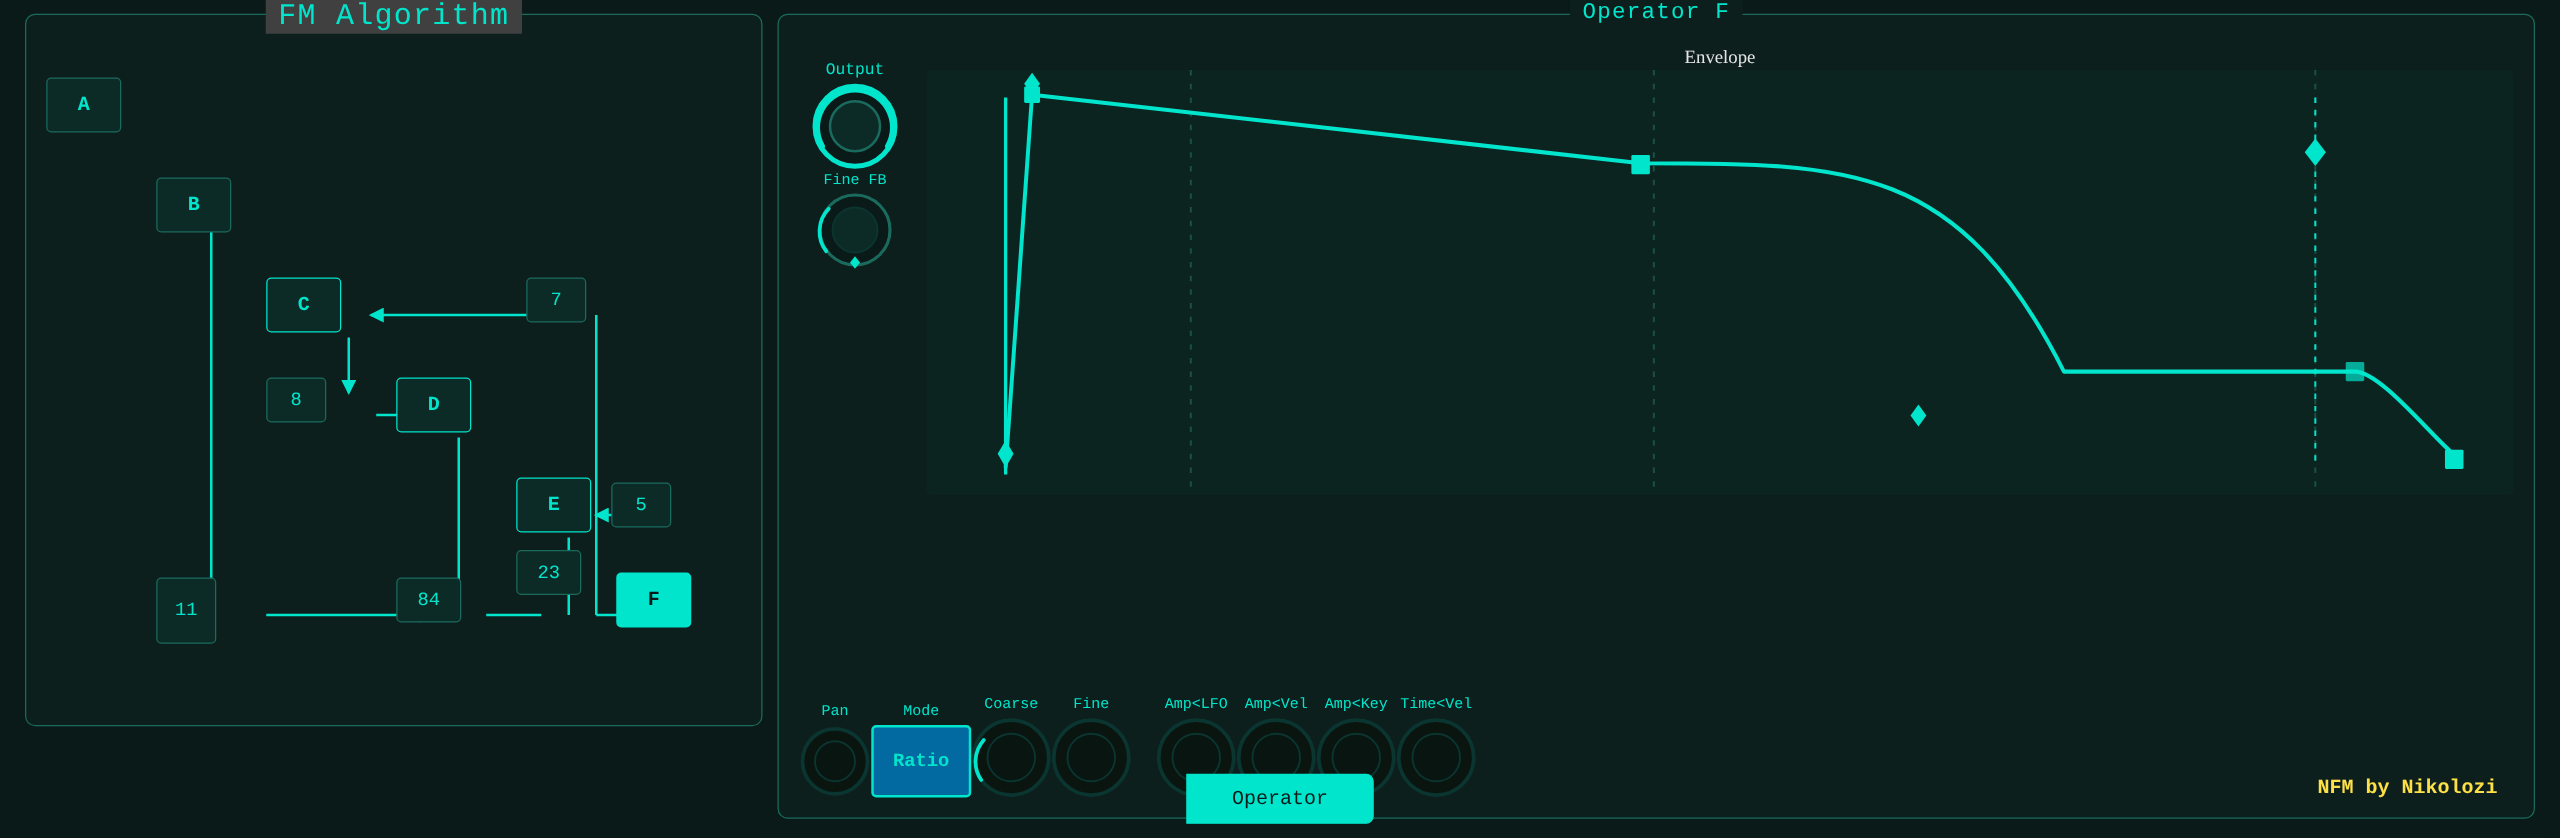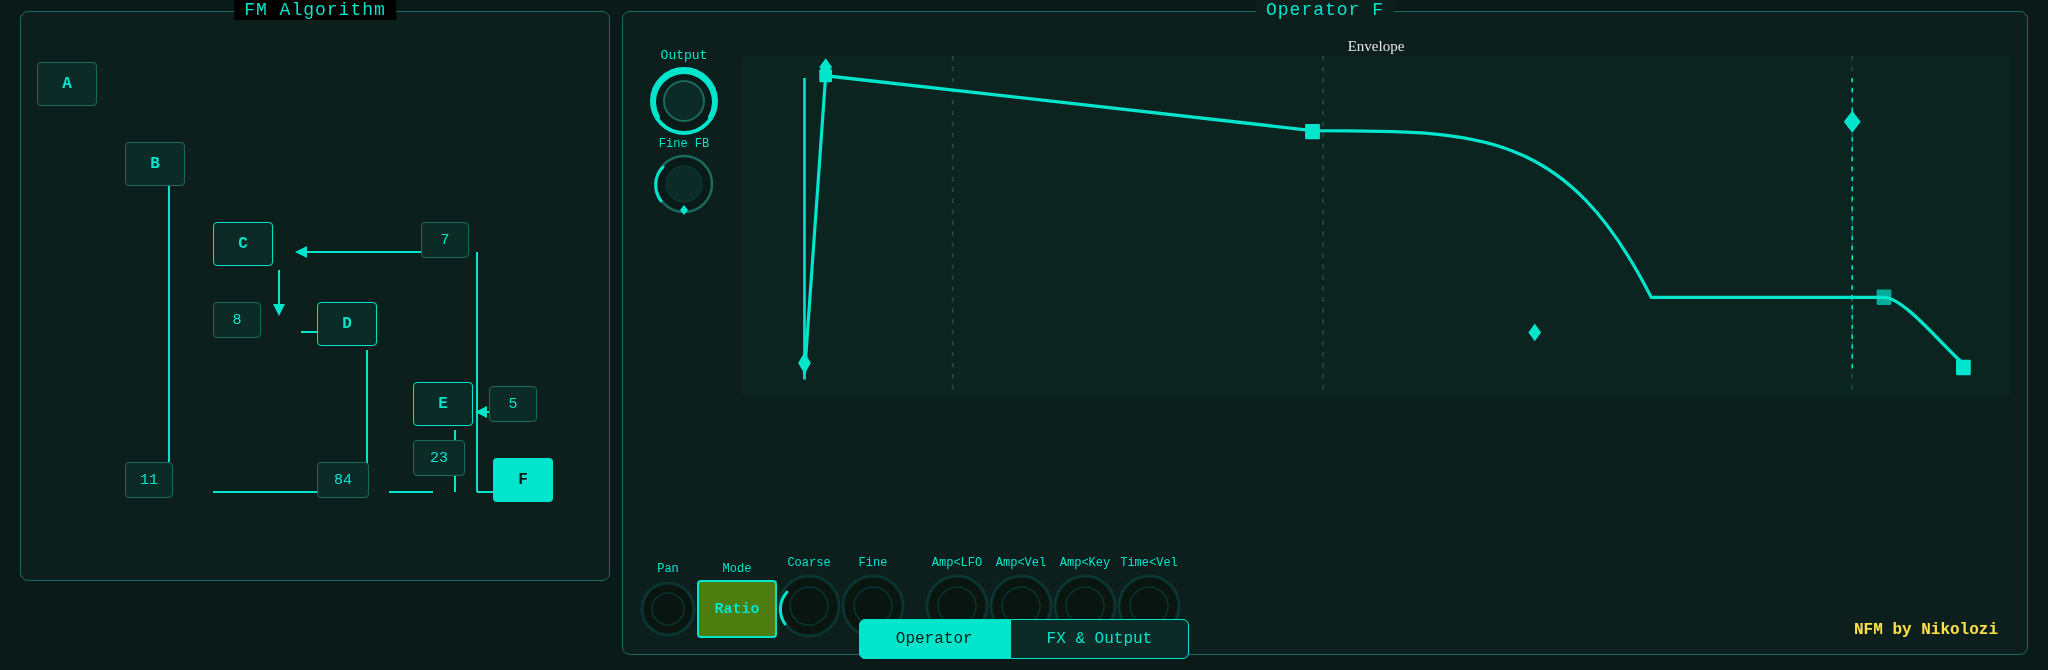--- a/index.html
+++ b/index.html
@@ -30,24 +30,24 @@
       width: 590px;
       height: 570px;
       position: relative;
       background: #0d1f1c;
     }
     .panel-title {
       position: absolute;
       top: -12px;
       left: 50%;
       transform: translateX(-50%);
-      background: #000000;
+      background: #404040;
       padding: 0 10px;
       color: #00e5cc;
-      font-size: 18px;
+      font-size: 24px;
       letter-spacing: 1px;
     }
     
     .fm-arrows {
       position: absolute;
       top: 40px;
       left: 16px;
       width: 558px;
       height: 530px;
       pointer-events: none;
@@ -89,21 +89,21 @@
       flex-direction: column;
       align-items: center;
       gap: 4px;
     }
     .bottom-label {
       color: #00e5cc;
       font-size: 12px;
       text-align: center;
     }
     .mode-button {
-      background: #4d7c0f;
+      background: #0369a1;
       border: 2px solid #00e5cc;
       border-radius: 4px;
       color: #00e5cc;
       font-size: 15px;
       font-weight: bold;
       width: 80px;
       height: 58px;
       display: flex;
       align-items: center;
       justify-content: center;
@@ -207,21 +207,21 @@
       <span>D</span>
     </div>
 
     <div style="position:absolute; top:370px; left:392px; width:60px; height:44px; border:1.5px solid #00e5cc; border-radius:4px; background:#0d2b26; display:flex; align-items:center; justify-content:center; color:#00e5cc; font-size:16px; font-weight:bold;">
       <span>E</span>
     </div>
     <div style="position:absolute; top:374px; left:468px; width:48px; height:36px; border:1.5px solid #1a6b5e; border-radius:4px; background:#0d2b26; display:flex; align-items:center; justify-content:center; color:#00e5cc; font-size:15px;">
       <span>5</span>
     </div>
 
-    <div style="position:absolute; top:450px; left:104px; width:48px; height:36px; border:1.5px solid #1a6b5e; border-radius:4px; background:#0d2b26; display:flex; align-items:center; justify-content:center; color:#00e5cc; font-size:15px;">
+    <div style="position:absolute; top:450px; left:104px; width:48px; height:53px; border:1.5px solid #1a6b5e; border-radius:4px; background:#0d2b26; display:flex; align-items:center; justify-content:center; color:#00e5cc; font-size:15px;">
       <span>11</span>
     </div>
     <div style="position:absolute; top:450px; left:296px; width:52px; height:36px; border:1.5px solid #1a6b5e; border-radius:4px; background:#0d2b26; display:flex; align-items:center; justify-content:center; color:#00e5cc; font-size:15px;">
       <span>84</span>
     </div>
     <div style="position:absolute; top:428px; left:392px; width:52px; height:36px; border:1.5px solid #1a6b5e; border-radius:4px; background:#0d2b26; display:flex; align-items:center; justify-content:center; color:#00e5cc; font-size:15px;">
       <span>23</span>
     </div>
     <div style="position:absolute; top:446px; left:472px; width:60px; height:44px; border:2px solid #00e5cc; border-radius:4px; background:#00e5cc; display:flex; align-items:center; justify-content:center; color:#0a1a18; font-size:16px; font-weight:bold;">
       <span>F</span>
@@ -366,18 +366,15 @@
       </div>
     </div>
   </div>
 </div>
 
 <div class="footer-row">
   <div style="display:flex; gap:0;">
     <button class="nav-btn active">
       <span>Operator</span>
     </button>
-    <button class="nav-btn inactive">
-      <span>FX &amp; Output</span>
-    </button>
   </div>
   <span class="branding">NFM by Nikolozi</span>
 </div>
 
 </body></html>

